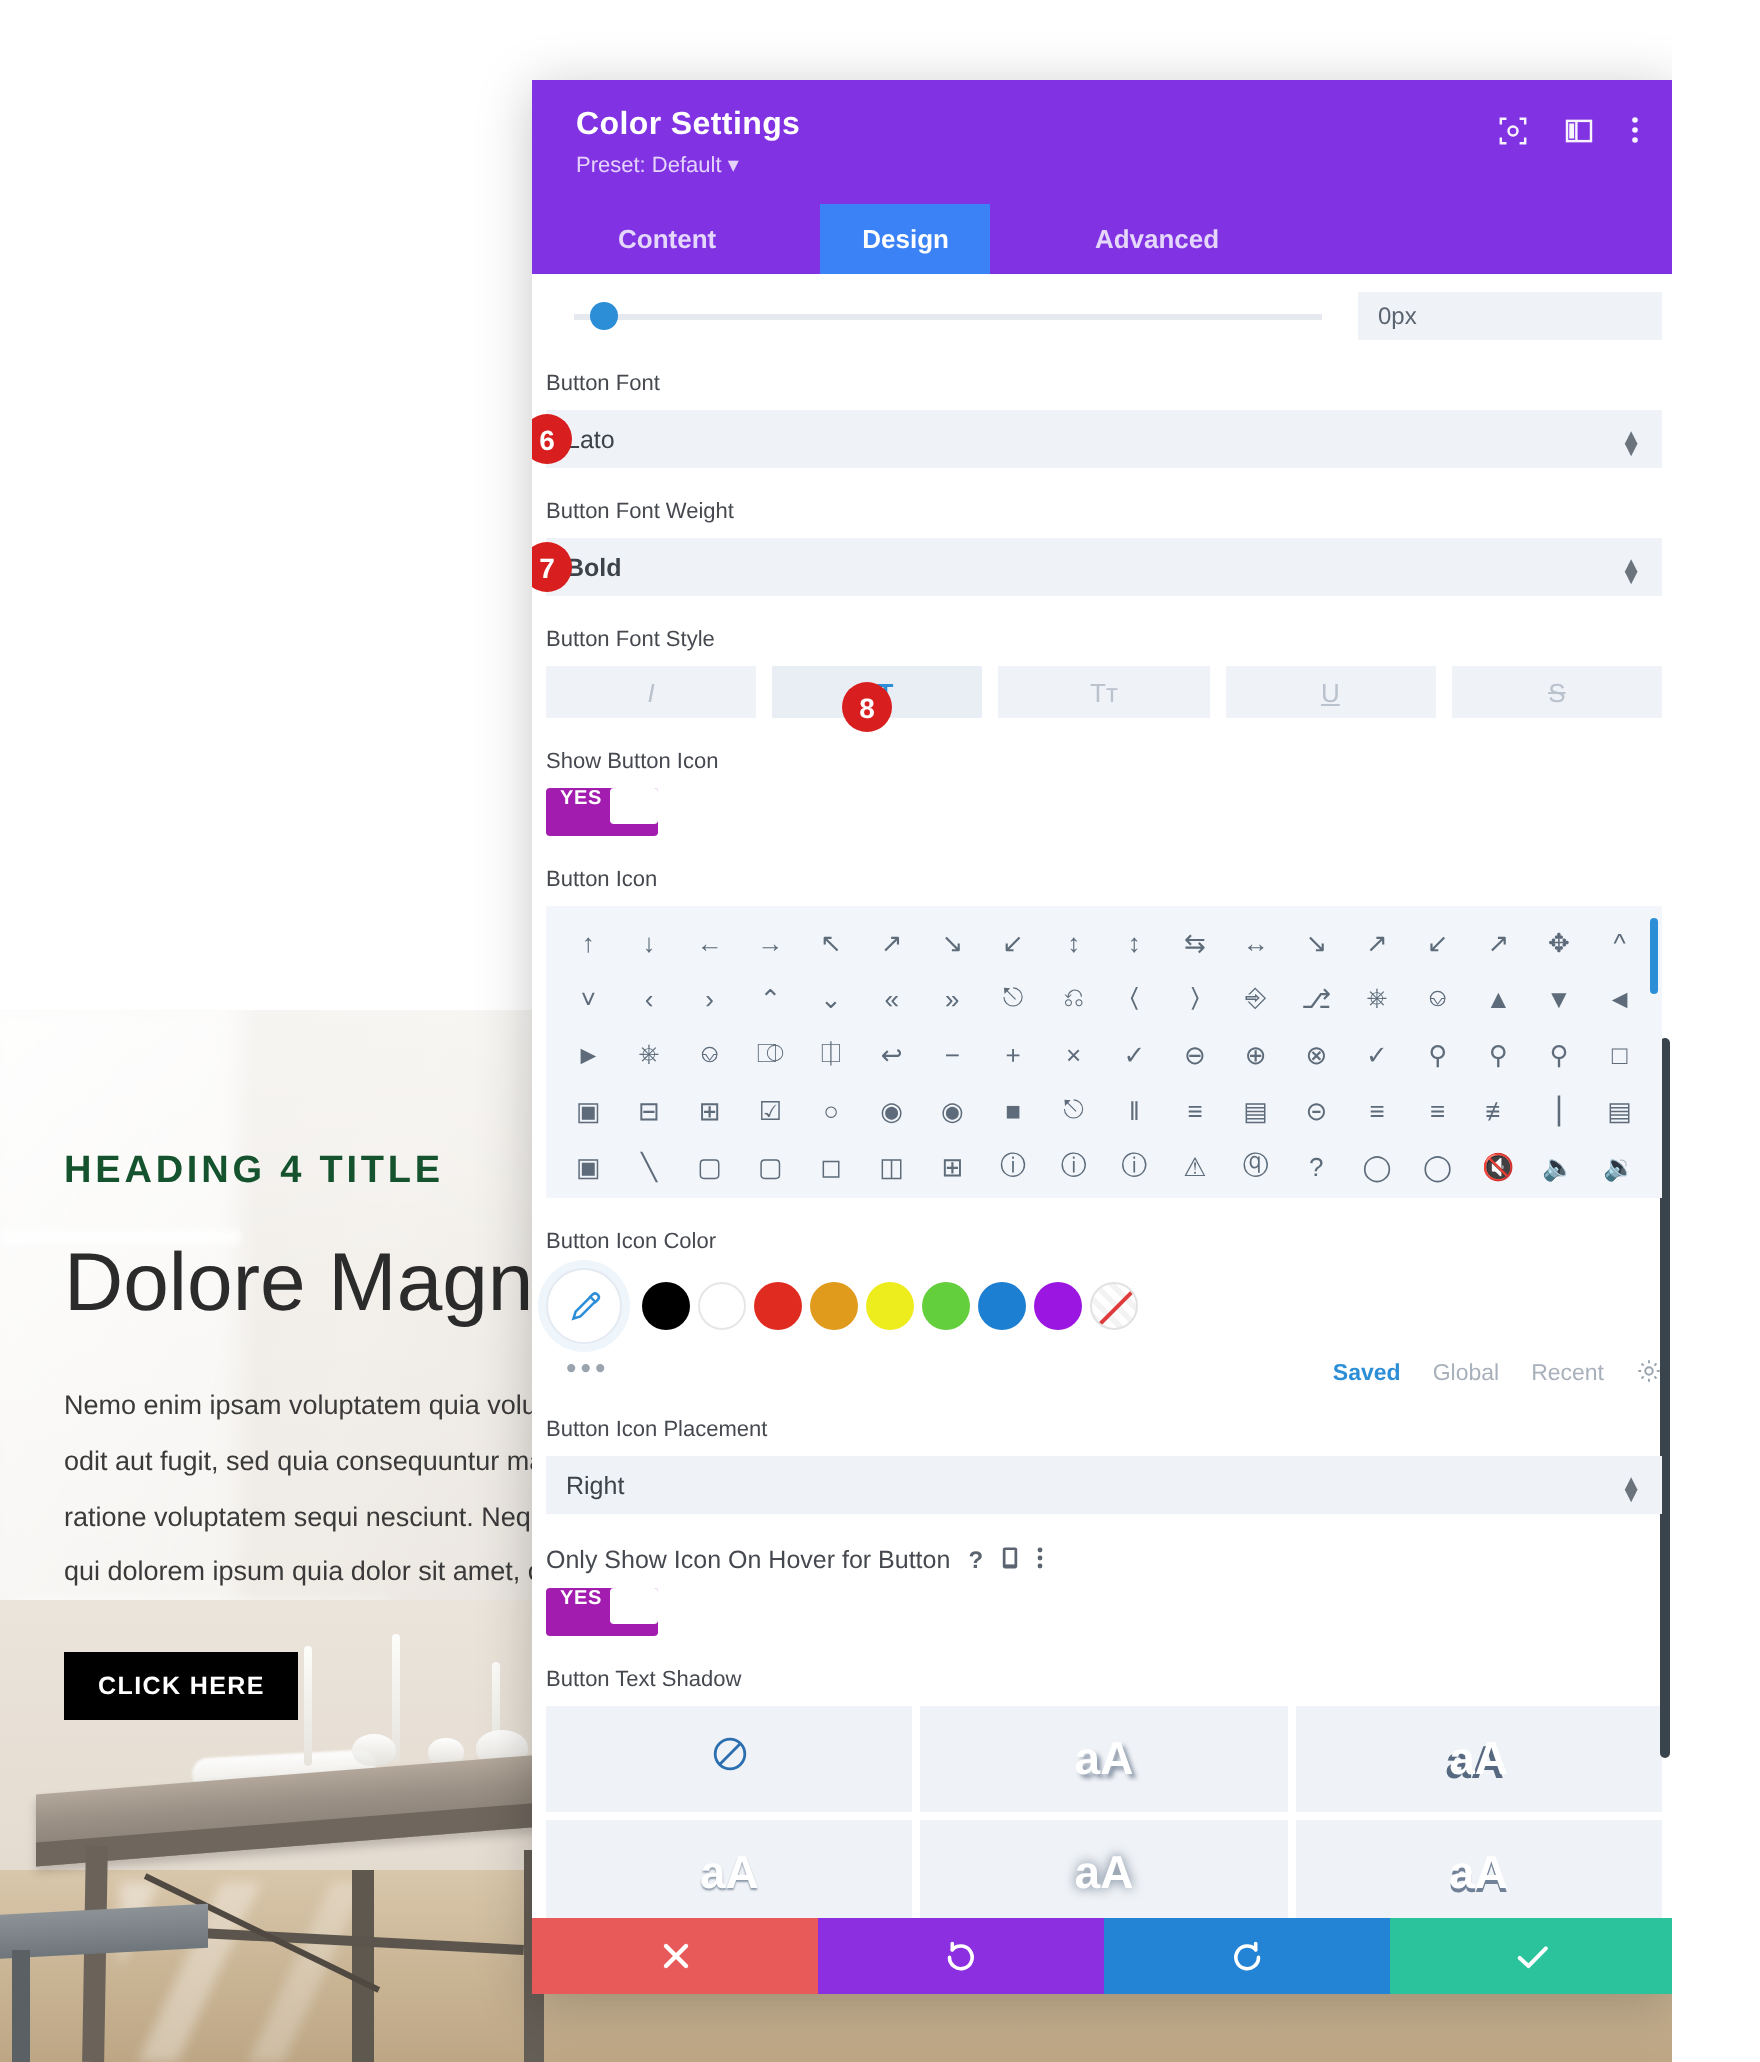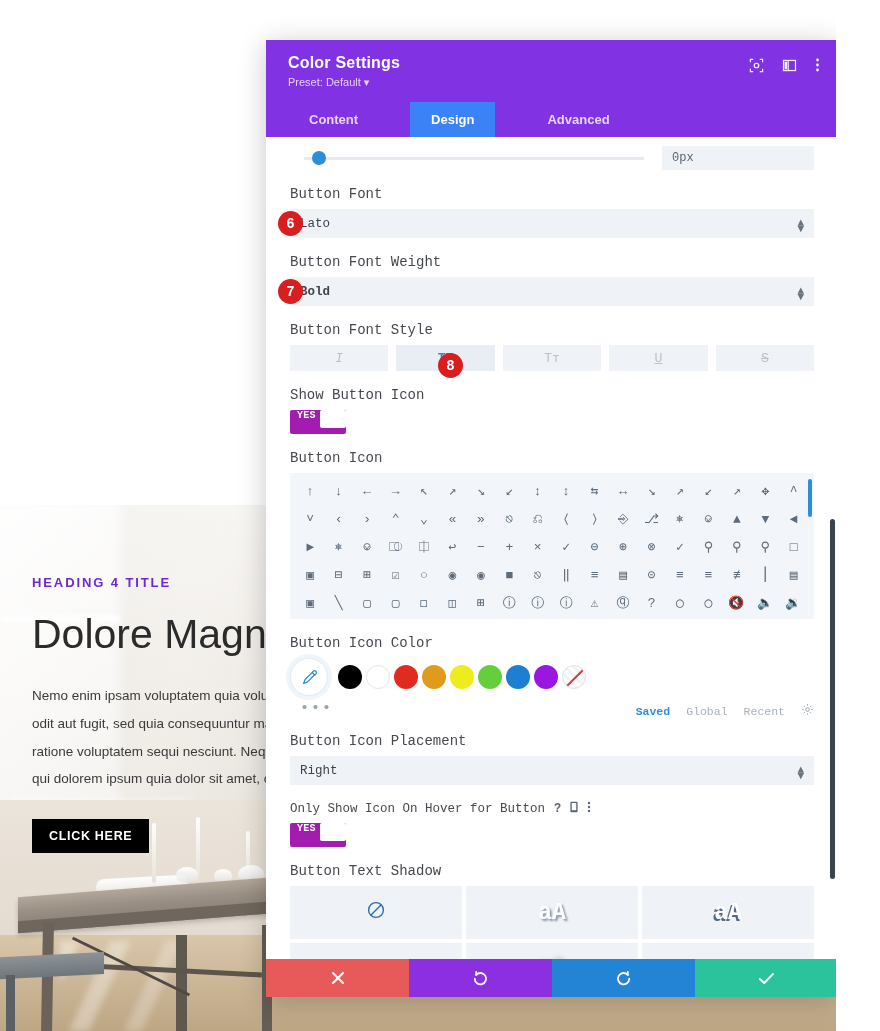--- a/index.html
+++ b/index.html
@@ -83,22 +83,22 @@
   }
   .cloth {
     position:absolute; left:96px; top:372px; width:92px; height:16px;
     background: linear-gradient(180deg, rgba(255,255,255,.96), rgba(235,235,230,.8));
     border-radius: 8px; transform: rotate(-3deg); filter: blur(.4px);
   }
 
   
   .bg-copy { position: absolute; left: 32px; top: 70px; width: 430px; }
   .bg-kicker {
-    font-size: 13px; font-weight: bold; letter-spacing: 1.9px;
-    color: #6d28d9; margin-bottom: 22px;
+    font-size: 19px; font-weight: bold; letter-spacing: 1.9px;
+    color: #14532d; margin-bottom: 22px;
   }
   .bg-h2 {
     font-size: 41px; font-weight: normal; color: #2b2b2b;
     line-height: 1.08; margin-bottom: 26px; white-space: nowrap;
   }
   .bg-para { font-size: 13.5px; color: #3a3a3a; line-height: 2.05; white-space: nowrap; }
   .bg-btn {
     display: inline-block; margin-top: 26px; background: #000; color: #fff;
     font-size: 12.5px; font-weight: bold; letter-spacing: .7px;
     padding: 10px 17px;
@@ -147,37 +147,37 @@
   .m-tab.active { background: #3b82f6; color: #fff; }
 
   .m-body { flex: 1; overflow: hidden; position: relative; background: #fff; }
   .m-scroll-track {
     position: absolute; right: 3px; top: 4px; width: 4px; bottom: 4px; background: transparent;
   }
   .m-scroll-thumb {
     position: absolute; right: 3px; top: 382px; width: 5px; height: 360px;
     background: #39444d; border-radius: 3px;
   }
-  .m-content { padding: 0 24px; font-family: Liberation Mono, monospace; }
+  .m-content { padding: 0 7px; }
 
   
   .slider-row { display: flex; align-items: center; padding-top: 9px; gap: 0; }
   .slider-wrap { position: relative; flex: 1; height: 18px; margin-right: 18px;}
   .slider-track { position: absolute; left: 14px; right: 0; top: 8px; height: 3px; background: #e6e9ef; }
   .slider-knob {
     position: absolute; left: 22px; top: 2px; width: 14px; height: 14px; border-radius: 50%;
     background: #2c8ed6;
   }
   .slider-val {
     width: 152px; height: 24px; background: #eff2f6; color: #5a6470;
     font-size: 12px; display: flex; align-items: center; padding-left: 10px;
   }
 
   .fld { margin-top: 16px; }
-  .fld-label { font-size: 14px; color: #45494f; margin-bottom: 7px; }
+  .fld-label { font-size: 11px; color: #45494f; margin-bottom: 7px; }
   .select {
     position: relative; height: 29px; background: #eff2f6;
     display: flex; align-items: center; padding: 0 10px;
     font-size: 12.5px; color: #3d434a; cursor: pointer;
   }
   .select.bold { font-weight: bold; }
   .sel-arrow { margin-left: auto; color: #6b737d; font-size: 11px; line-height: 1; }
   .sel-arrow span { display: block; height: 6px; }
 
   .badge {

